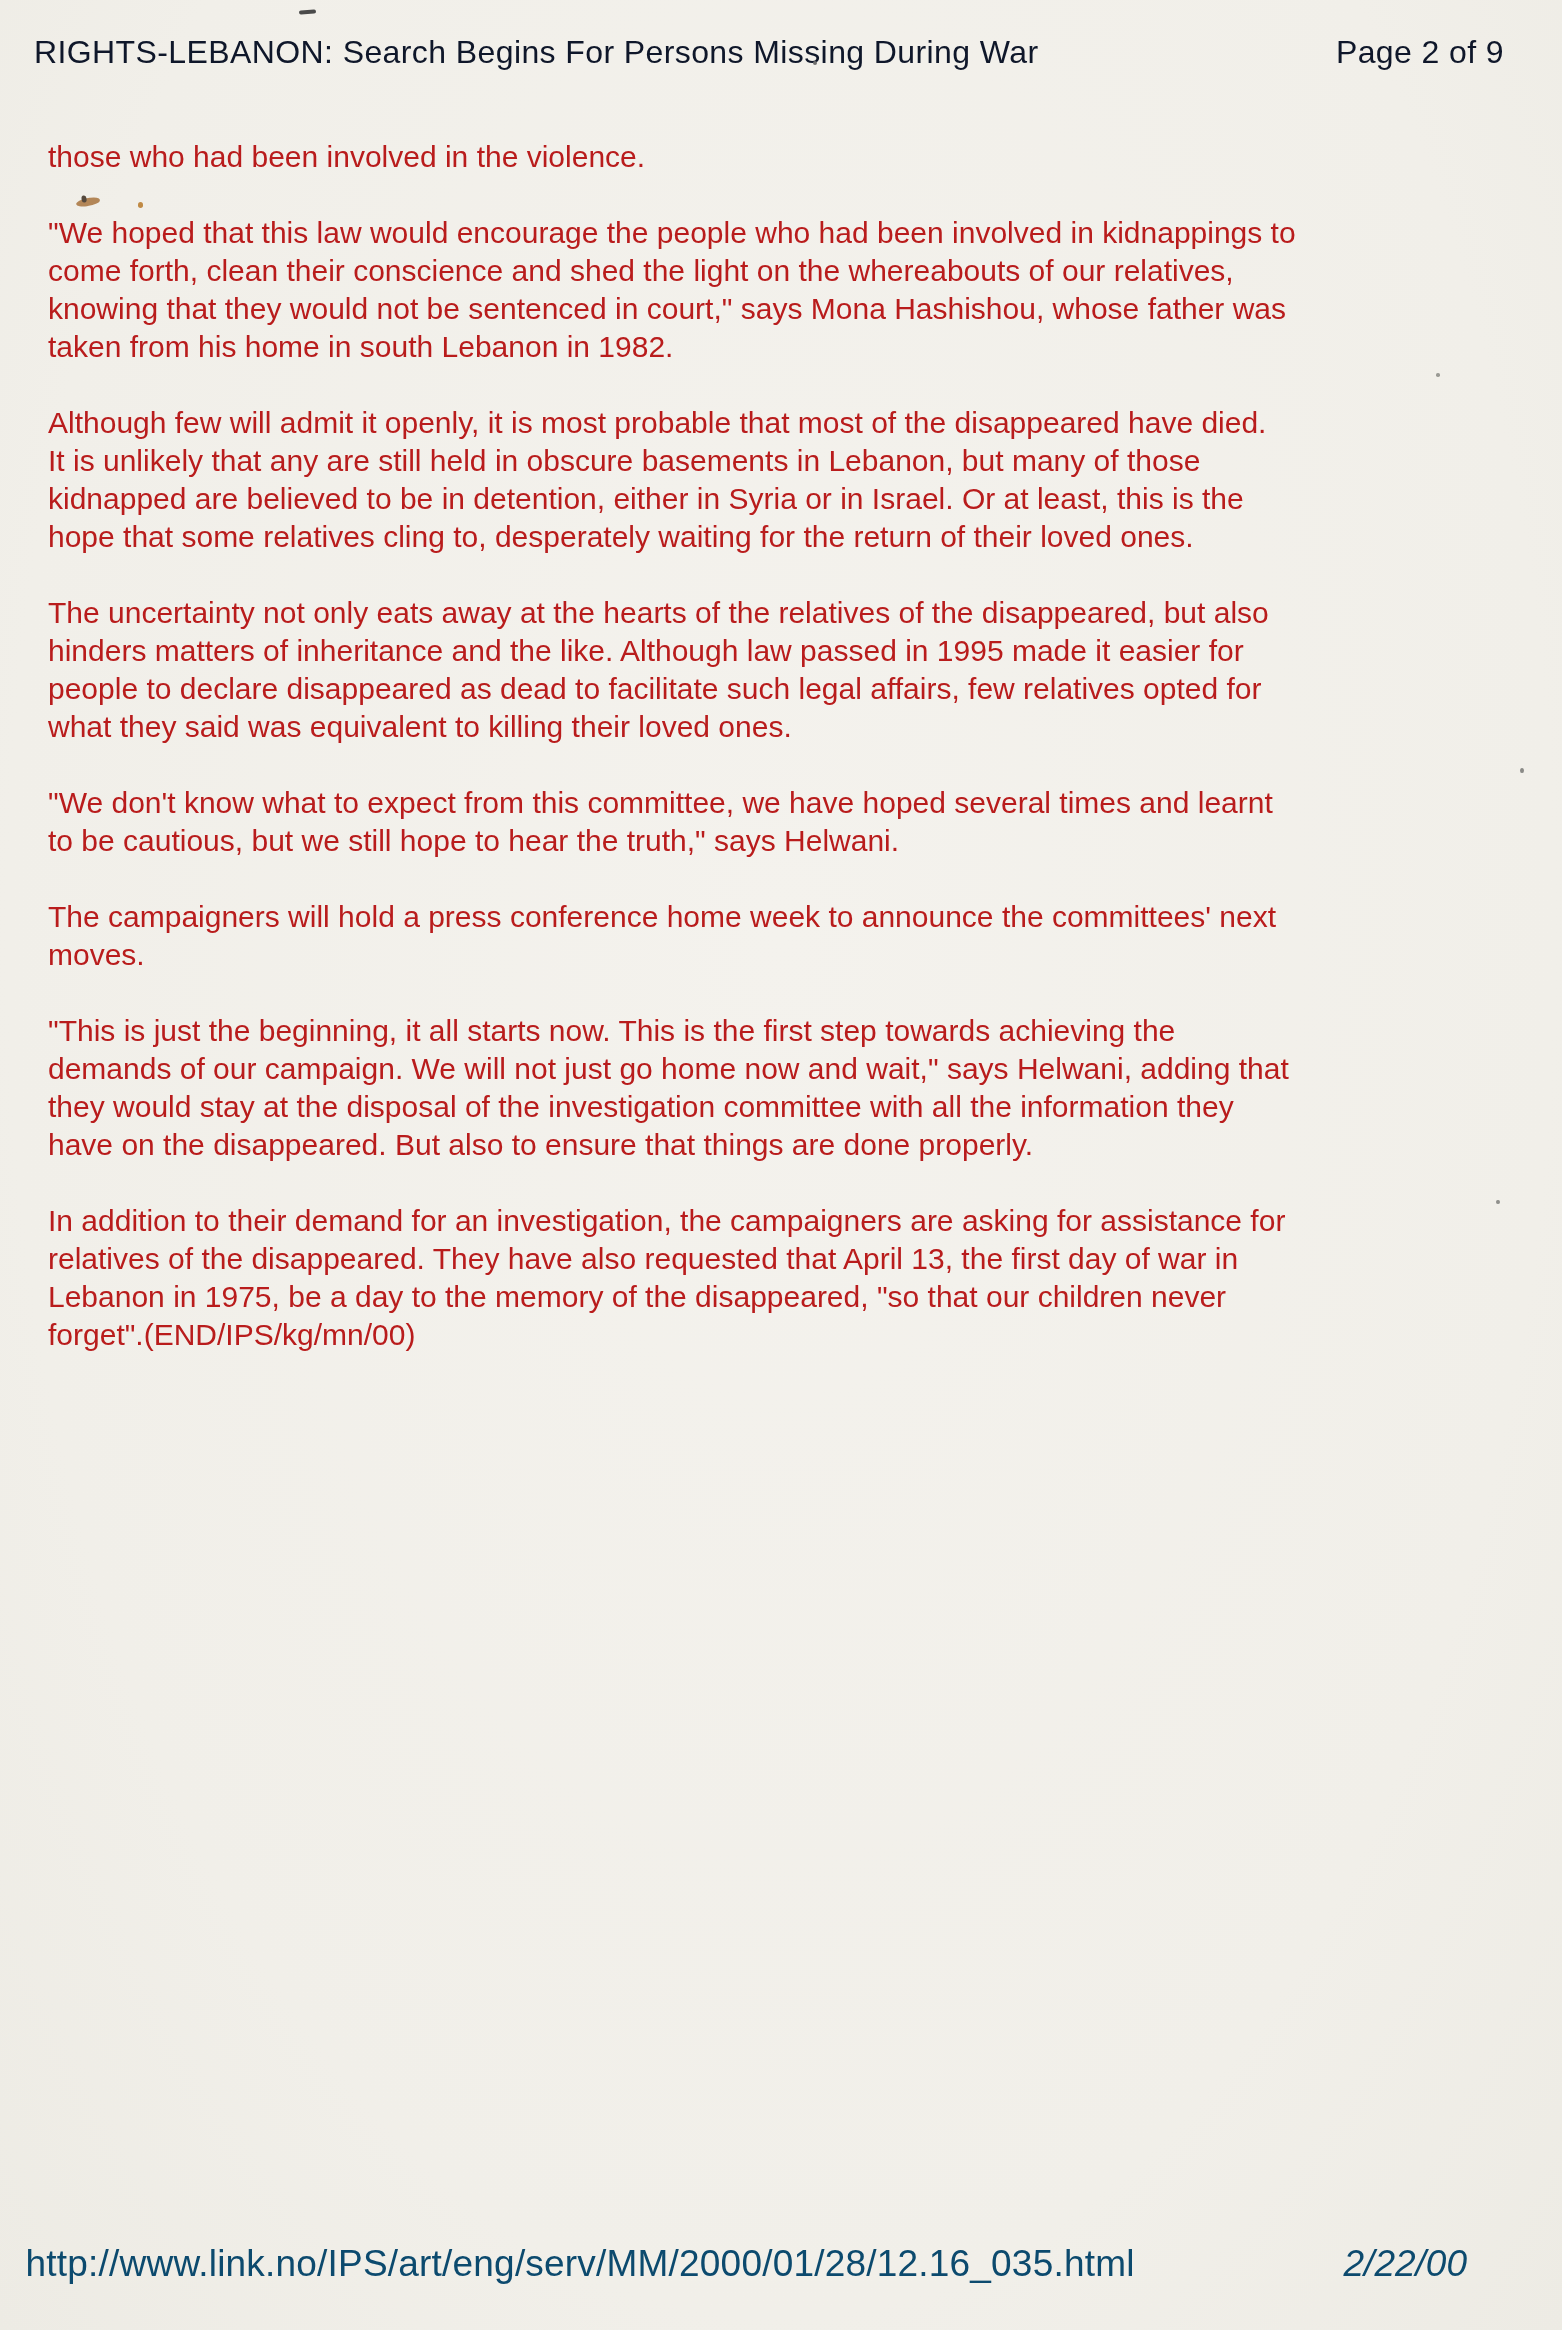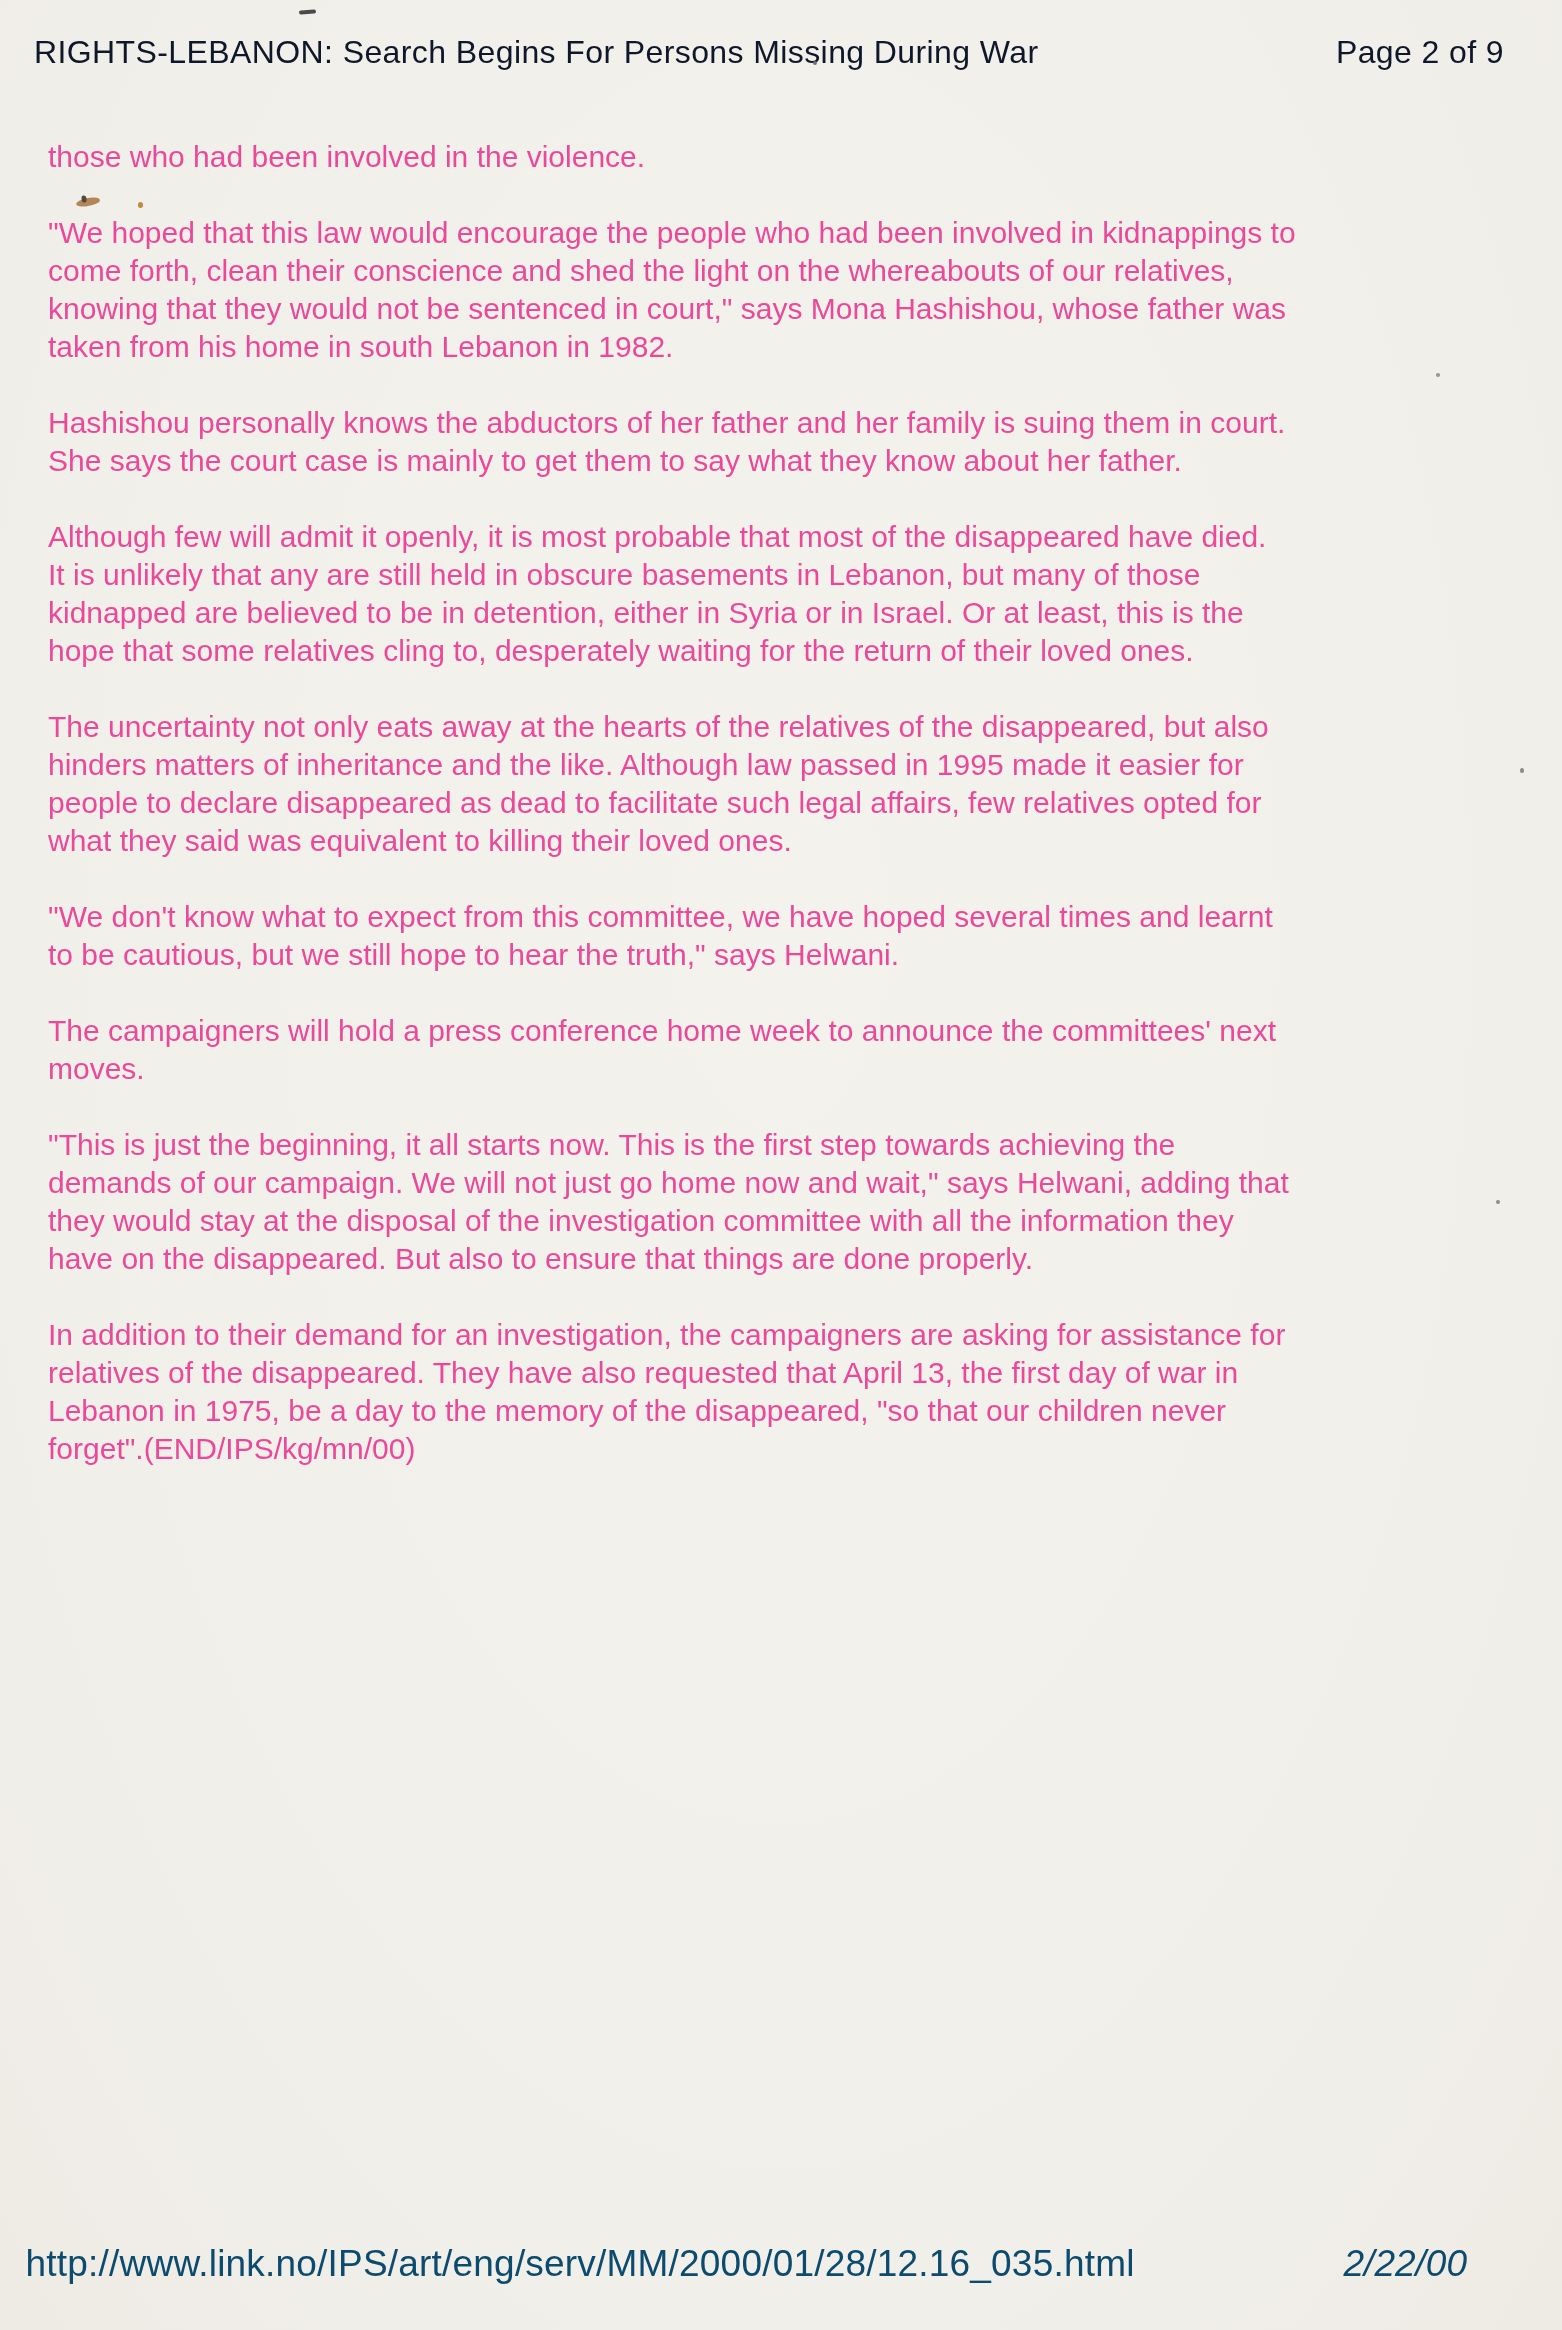--- a/index.html
+++ b/index.html
@@ -26,21 +26,21 @@
   }
   .doc-title { font-weight: 400; }
   .page-indicator { font-weight: 400; white-space: nowrap; }
   .article-body {
     position: absolute;
     left: 48px;
     top: 138px;
     width: 1469px;
     font-size: 30px;
     line-height: 38px;
-    color: #ec4899;
+    color: #b91c1c;
   }
   .para {
     margin: 0 0 38px 0;
     white-space: pre-line;
   }
   .page-footer {
     position: absolute;
     left: 5.6px;
     right: 96px;
     top: 2243px;
@@ -93,22 +93,20 @@
   <span class="doc-title">RIGHTS-LEBANON: Search Begins For Persons Missing During War</span>
   <span class="page-indicator">Page 2 of 9</span>
 </div>
 
 <div class="article-body">
   <p class="para">those who had been involved in the violence.</p>
   <p class="para">"We hoped that this law would encourage the people who had been involved in kidnappings to
 come forth, clean their conscience and shed the light on the whereabouts of our relatives,
 knowing that they would not be sentenced in court," says Mona Hashishou, whose father was
 taken from his home in south Lebanon in 1982.</p>
-  <p class="para">Hashishou personally knows the abductors of her father and her family is suing them in court.
-She says the court case is mainly to get them to say what they know about her father.</p>
   <p class="para">Although few will admit it openly, it is most probable that most of the disappeared have died.
 It is unlikely that any are still held in obscure basements in Lebanon, but many of those
 kidnapped are believed to be in detention, either in Syria or in Israel. Or at least, this is the
 hope that some relatives cling to, desperately waiting for the return of their loved ones.</p>
   <p class="para">The uncertainty not only eats away at the hearts of the relatives of the disappeared, but also
 hinders matters of inheritance and the like. Although law passed in 1995 made it easier for
 people to declare disappeared as dead to facilitate such legal affairs, few relatives opted for
 what they said was equivalent to killing their loved ones.</p>
   <p class="para">"We don't know what to expect from this committee, we have hoped several times and learnt
 to be cautious, but we still hope to hear the truth," says Helwani.</p>

